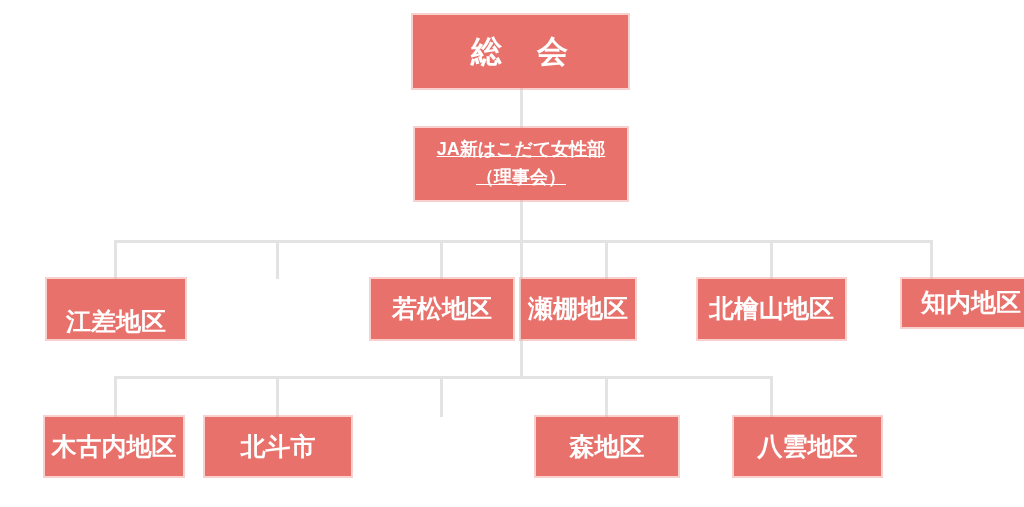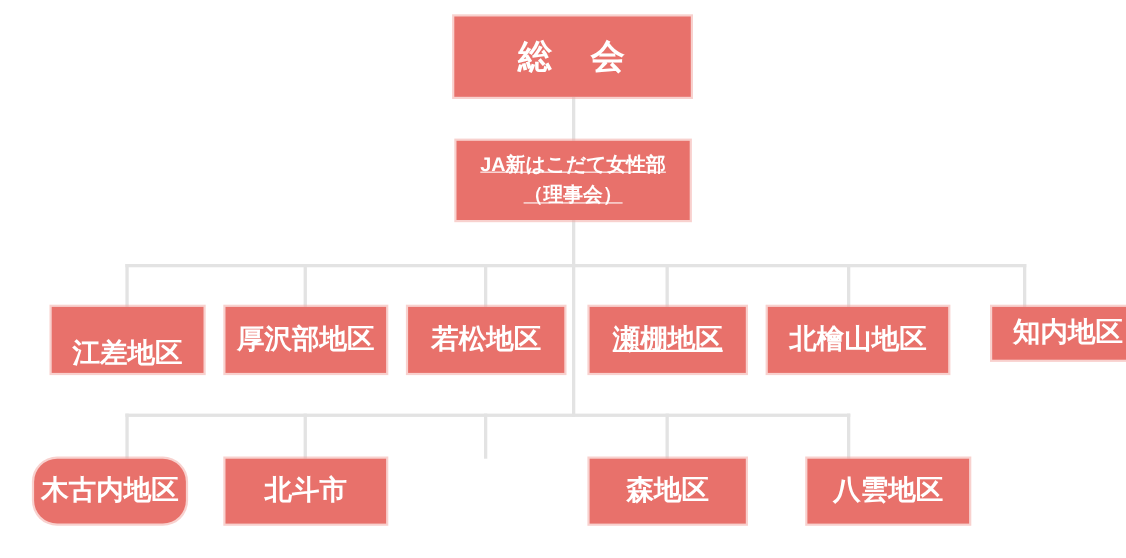--- a/index.html
+++ b/index.html
@@ -68,37 +68,34 @@
   </div>
 
   <div class="node node-board" style="left:415px;top:128px;width:212px;height:72px;">
     <span>JA新はこだて女性部</span>
     <span>（理事会）</span>
   </div>
 
   <div class="node node-district" style="left:47px;top:279px;width:138px;height:60px;justify-content:flex-end;">
     <span>江差地区</span>
   </div>
-  <div class="node node-district" style="left:205px;top:279px;width:146px;height:60px;">
-    <span>厚沢部地区</span>
-  </div>
   <div class="node node-district" style="left:371px;top:279px;width:142px;height:60px;">
     <span>若松地区</span>
   </div>
-  <div class="node node-district" style="left:536px;top:279px;width:142px;height:60px;text-decoration:underline;">
+  <div class="node node-district" style="left:521px;top:279px;width:114px;height:60px;">
     <span>瀬棚地区</span>
   </div>
-  <div class="node node-district" style="left:698px;top:279px;width:164px;height:60px;">
+  <div class="node node-district" style="left:698px;top:279px;width:147px;height:60px;">
     <span>北檜山地区</span>
   </div>
   <div class="node node-district" style="left:862px;top:279px;width:138px;height:48px;margin-left:40px;">
     <span>知内地区</span>
   </div>
 
-  <div class="node node-district" style="left:31px;top:417px;width:138px;height:59px;border-radius:21px;">
+  <div class="node node-district" style="left:45px;top:417px;width:138px;height:59px;">
     <span>木古内地区</span>
   </div>
   <div class="node node-district" style="left:205px;top:417px;width:146px;height:59px;">
     <span>北斗市</span>
   </div>
   <div class="node node-district" style="left:536px;top:417px;width:142px;height:59px;">
     <span>森地区</span>
   </div>
   <div class="node node-district" style="left:698px;top:417px;width:147px;height:59px;margin-left:36px;">
     <span>八雲地区</span>

